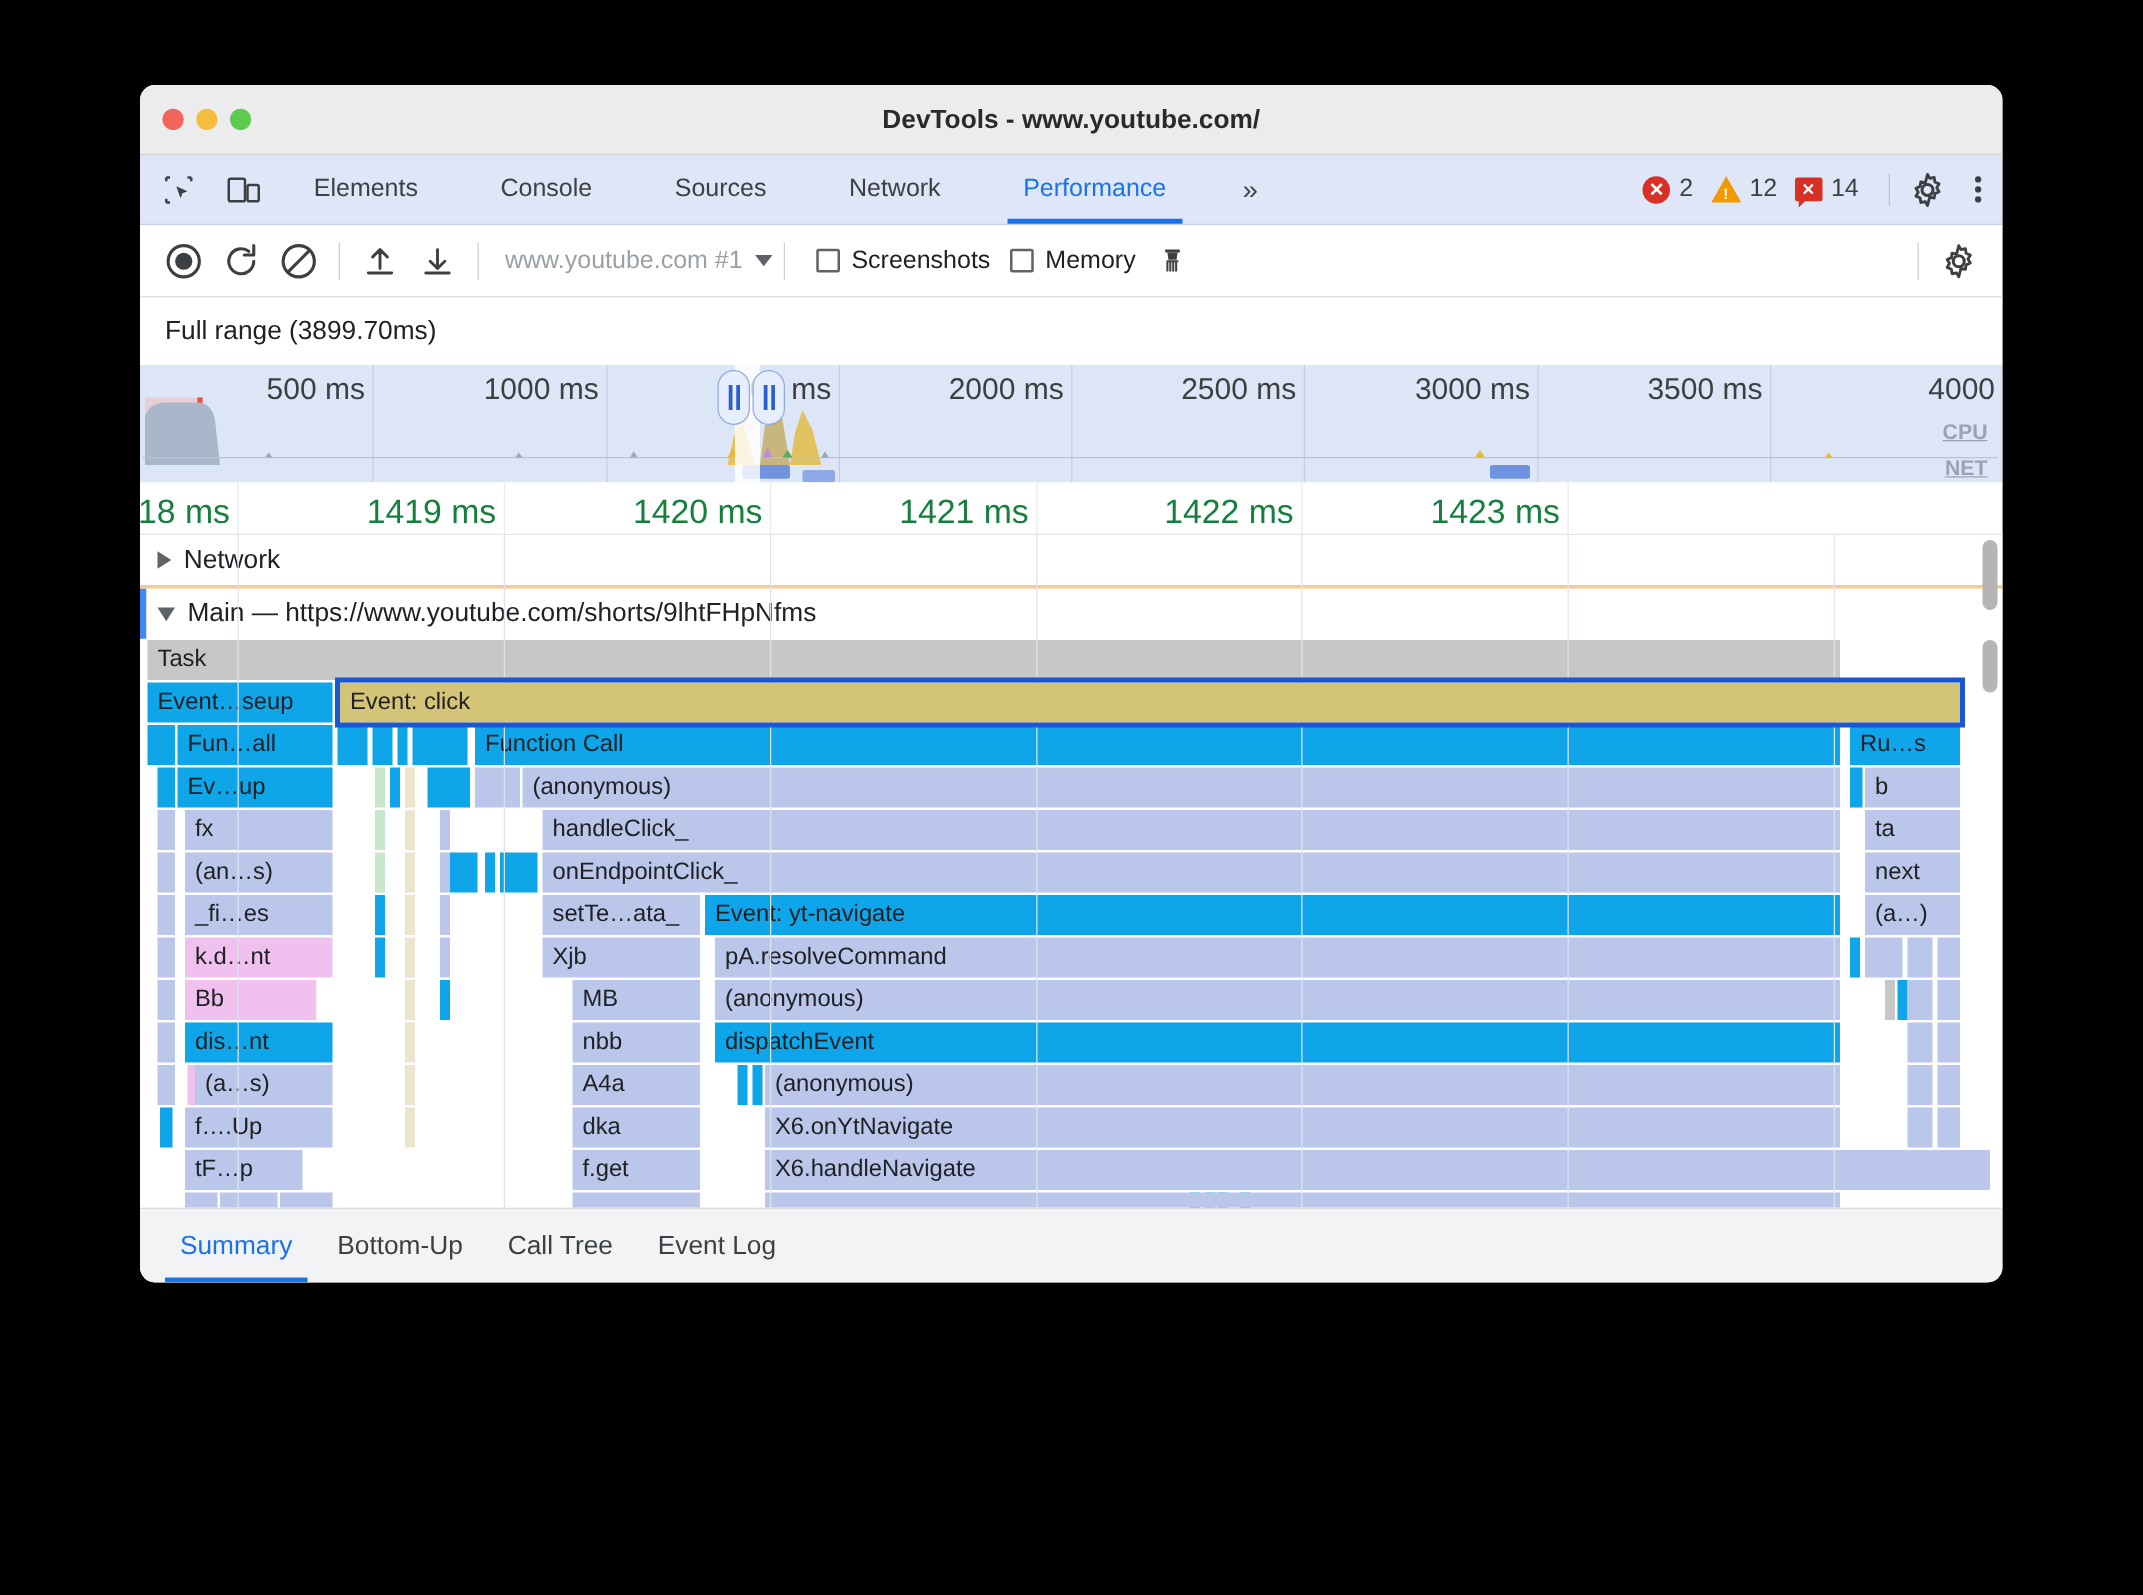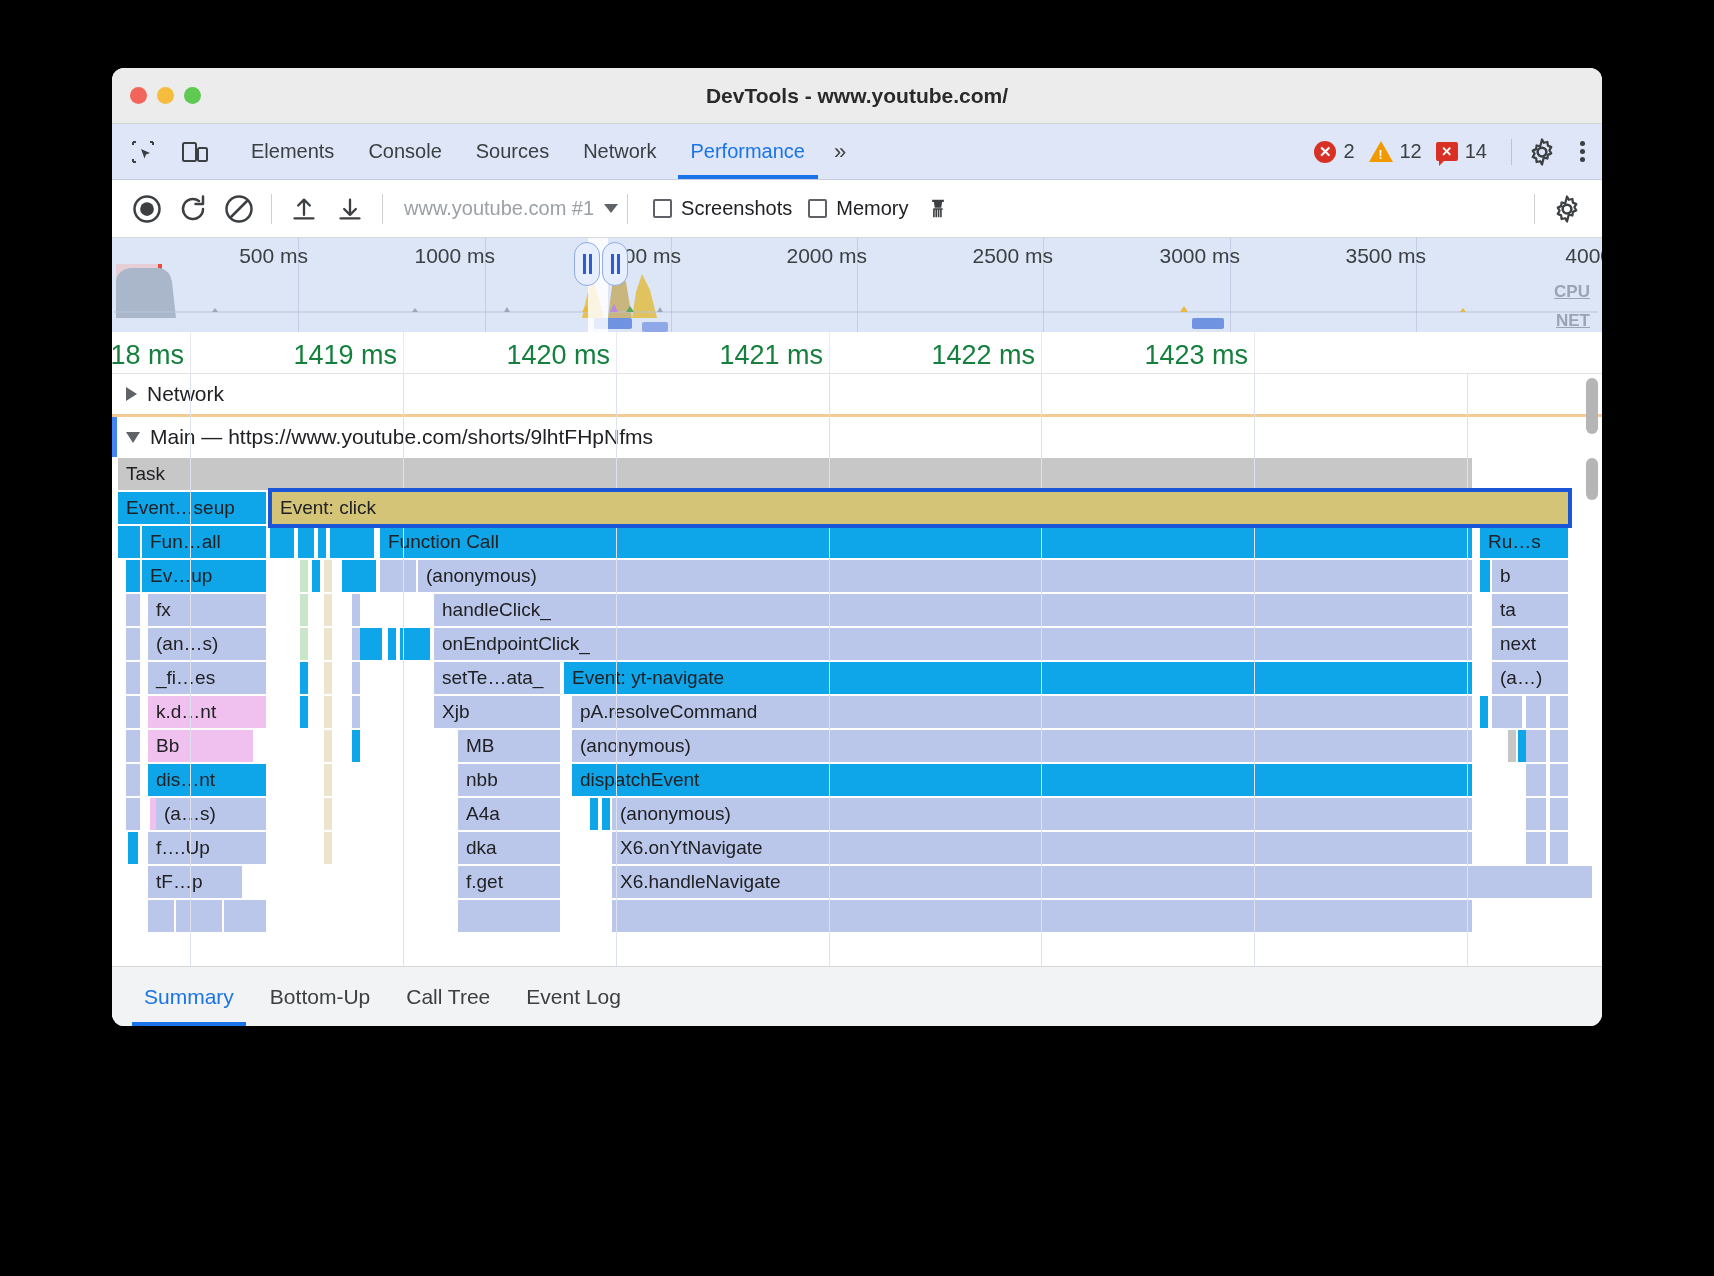--- a/index.html
+++ b/index.html
@@ -40,21 +40,21 @@
     height: 56px; flex: 0 0 56px;
     background: #dee6f7;
     display: flex; align-items: center;
     border-bottom: 1px solid #c6cfe2;
   }
   .tb-icon {
     width: 42px; height: 40px; margin-left: 10px;
     display: flex; align-items: center; justify-content: center;
     cursor: pointer;
   }
-  .dt-tabs { display: flex; align-items: center; height: 100%; margin-left: 18px; }
+  .dt-tabs { display: flex; align-items: center; height: 100%; margin-left: 18px; gap: 32px; }
   .dt-tab {
     padding: 0 17px; height: 100%;
     display: flex; align-items: center;
     font-size: 20px; color: #3c4043; cursor: pointer;
     position: relative; white-space: nowrap;
   }
   .dt-tab.active { color: #1a73e8; }
   .dt-tab.active::after {
     content: ''; position: absolute; left: 4px; right: 4px; bottom: 0;
     height: 4px; background: #1a73e8;
@@ -105,22 +105,22 @@
     font-size:21px;color:#202124;background:#fff;
   }
 
   
   .overview{
     position:relative;height:94px;flex:0 0 94px;background:#dde6f7;overflow:hidden;
   }
   .ov-grid{position:absolute;inset:0;}
   .ov-gline{position:absolute;top:0;bottom:0;width:1px;background:#c2cee6;}
   .ov-tick{
-    position:absolute;top:6px;font-size:21px;color:#3c4043;
-    transform:translateX(-100%);padding-right:6px;white-space:nowrap;margin-left:16px;
+    position:absolute;top:6px;font-size:24px;color:#3c4043;
+    transform:translateX(-100%);padding-right:6px;white-space:nowrap;
   }
   .ov-label{position:absolute;right:12px;font-size:17px;font-weight:bold;color:#9aa3b4;text-decoration:underline;}
   .ov-cpu{top:44px;}
   .ov-net{bottom:1px;}
   .ov-cpu-shape{position:absolute;bottom:14px;left:0;}
   .ov-filmstrip{position:absolute;top:26px;left:4px;width:46px;height:16px;background:#e7cdd6;border-right:4px solid #ea4b3b;}
   .ov-window{
     position:absolute;top:0;bottom:0;background:#fff;opacity:.82;
   }
   .ov-handle{
@@ -321,20 +321,21 @@
       <div class="pt-sep"></div>
       <div class="pt-btn">
         <svg width="30" height="30" viewBox="0 0 24 24">
           <circle cx="12" cy="12" r="3.5" stroke="#3c4043" stroke-width="2" fill="none"></circle>
           <path d="M12 2l1.4 2.6 2.9-.6.4 2.9 2.7 1.2-1.5 2.5 1.5 2.5-2.7 1.2-.4 2.9-2.9-.6L12 22l-1.4-2.6-2.9.6-.4-2.9-2.7-1.2 1.5-2.5-1.5-2.5 2.7-1.2.4-2.9 2.9.6z" stroke="#3c4043" stroke-width="1.8" fill="none" stroke-linejoin="round"></path>
         </svg>
       </div>
     </div>
   </div>
 
+  <div class="fullrange">Full range (3899.70ms)</div>
 
   <div class="overview">
     <div class="ov-grid" id="ov-grid">
         <div class="ov-gline" style="left: 186px;"></div>
         <div class="ov-tick" style="left: 186px;">500 ms</div>
         <div class="ov-gline" style="left: 373px;"></div>
         <div class="ov-tick" style="left: 373px;">1000 ms</div>
         <div class="ov-gline" style="left: 559px;"></div>
         <div class="ov-tick" style="left: 559px;">1500 ms</div>
         <div class="ov-gline" style="left: 745px;"></div>

